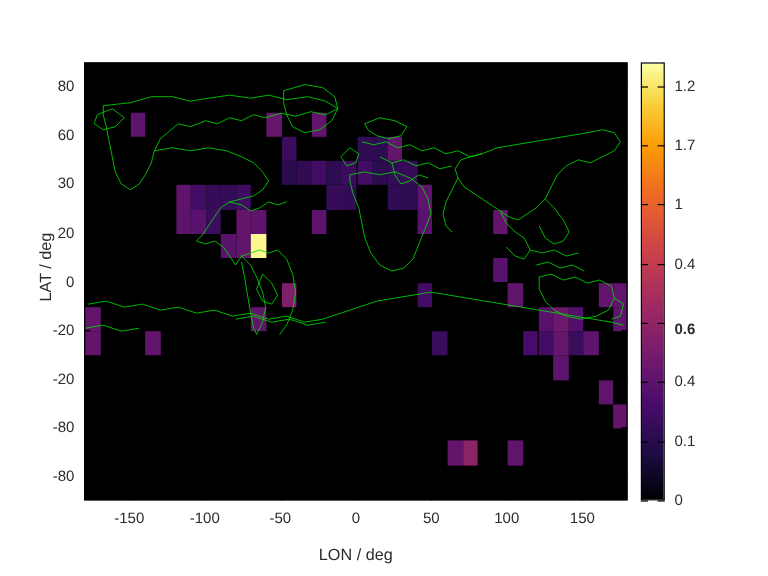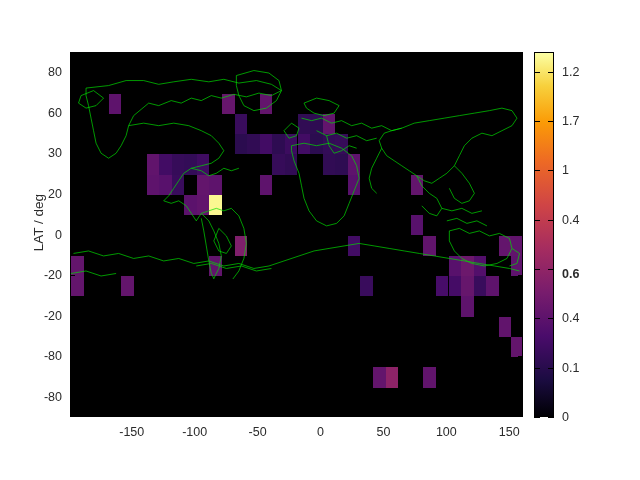--- a/index.html
+++ b/index.html
@@ -21,21 +21,21 @@
     position:absolute;left:70px;top:52px;width:453px;height:365px;
     background:#000000;box-sizing:border-box;
     border:1px solid #000000;overflow:hidden;
   }
   #cells,#coast{position:absolute;inset:0;}
   .cell{position:absolute;}
 
   
   .tick{position:absolute;background:#000000;}
   .xtl{position:absolute;font-size:12.5px;color:#2b2b2b;text-align:center;
-       transform:translateX(-50%);white-space:nowrap;margin-left:24px;}
+       transform:translateX(-50%);white-space:nowrap;}
   .ytl{position:absolute;font-size:12.5px;color:#2b2b2b;text-align:right;
        transform:translateY(-50%);white-space:nowrap;}
   #xlabel{position:absolute;left:70px;top:455px;width:453px;text-align:center;
           font-size:13.5px;color:#2b2b2b;}
   #ylabel{position:absolute;left:-22px;top:215px;width:120px;text-align:center;
           font-size:13.5px;color:#2b2b2b;
           transform:rotate(-90deg);transform-origin:center center;}
 
   
   #cbar{
@@ -232,20 +232,21 @@
       <div class="tick" style="left: 518px; top: 315.611px; width: 5px; height: 1px;"></div>
       <div class="ytl" style="left: 22px; top: 315.611px; width: 40px;">-20</div>
       <div class="tick" style="left: 70px; top: 356.167px; width: 5px; height: 1px;"></div>
       <div class="tick" style="left: 518px; top: 356.167px; width: 5px; height: 1px;"></div>
       <div class="ytl" style="left: 22px; top: 356.167px; width: 40px;">-80</div>
       <div class="tick" style="left: 70px; top: 396.722px; width: 5px; height: 1px;"></div>
       <div class="tick" style="left: 518px; top: 396.722px; width: 5px; height: 1px;"></div>
       <div class="ytl" style="left: 22px; top: 396.722px; width: 40px;">-80</div>
     </div>
 
+  <div id="xlabel">LON / deg</div>
   <div id="ylabel">LAT / deg</div>
 
   <div id="cbar"></div>
   <div id="cbaxes">
       <div class="cbtick" style="left: 534px; top: 417px;"></div>
       <div class="cbtick" style="left: 548px; top: 417px;"></div>
       <div class="cbtl" style="top: 417px;">0</div>
       <div class="cbtick" style="left: 534px; top: 367.676px;"></div>
       <div class="cbtick" style="left: 548px; top: 367.676px;"></div>
       <div class="cbtl" style="top: 367.676px;">0.1</div>

